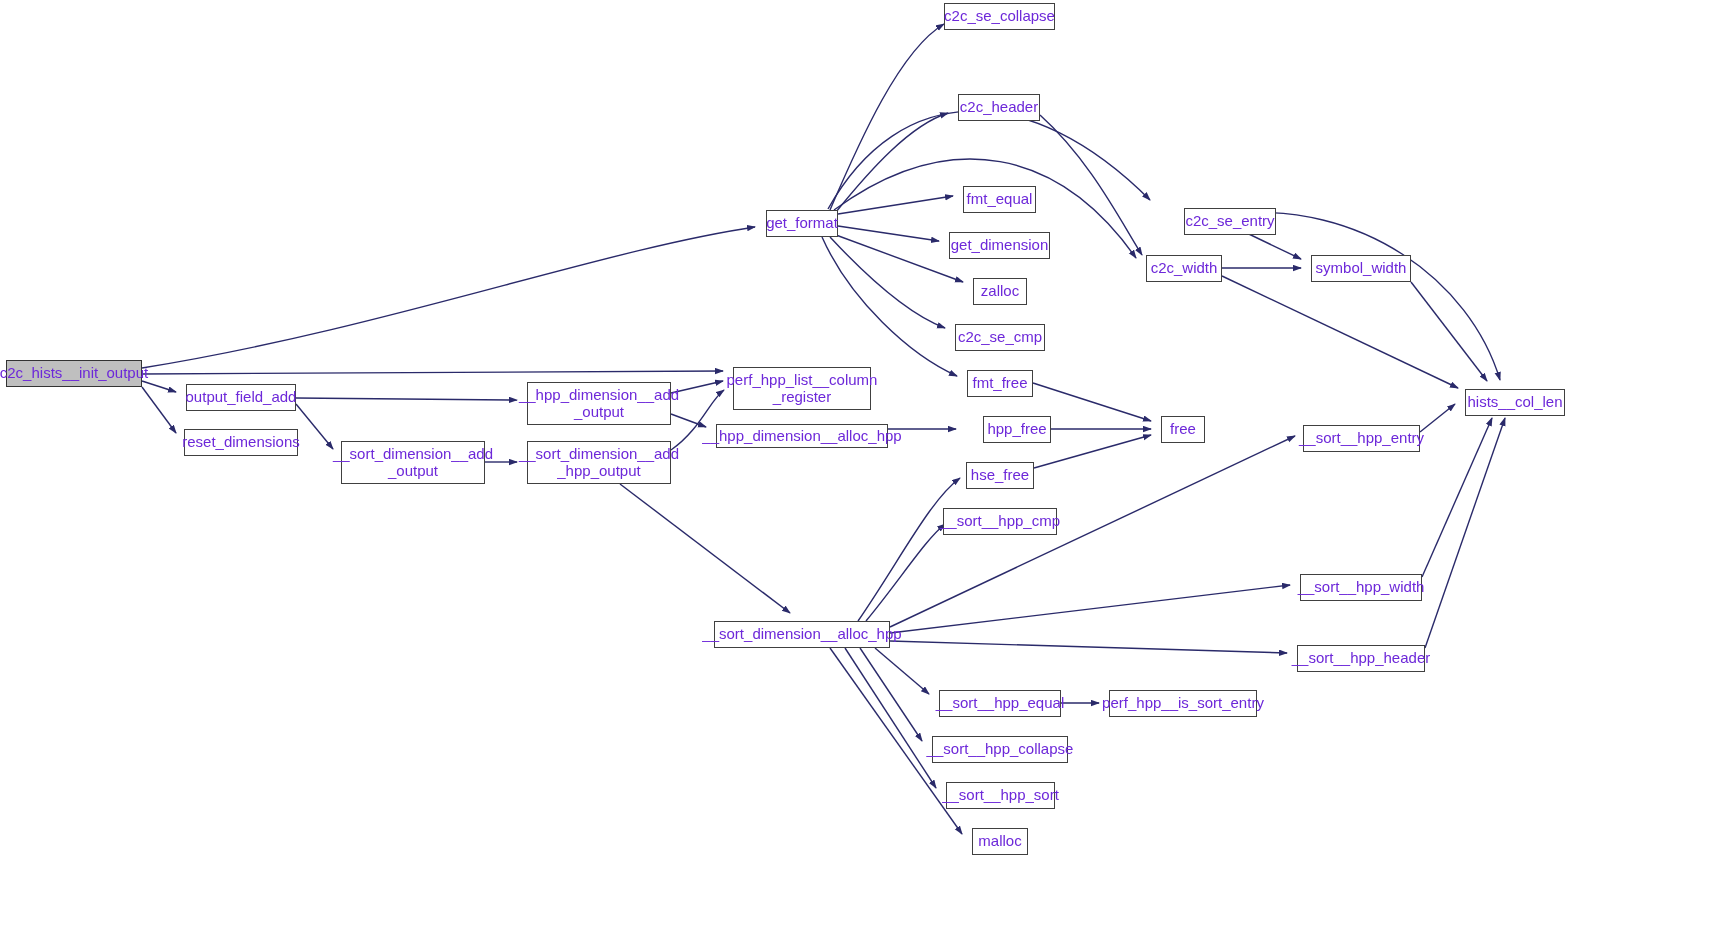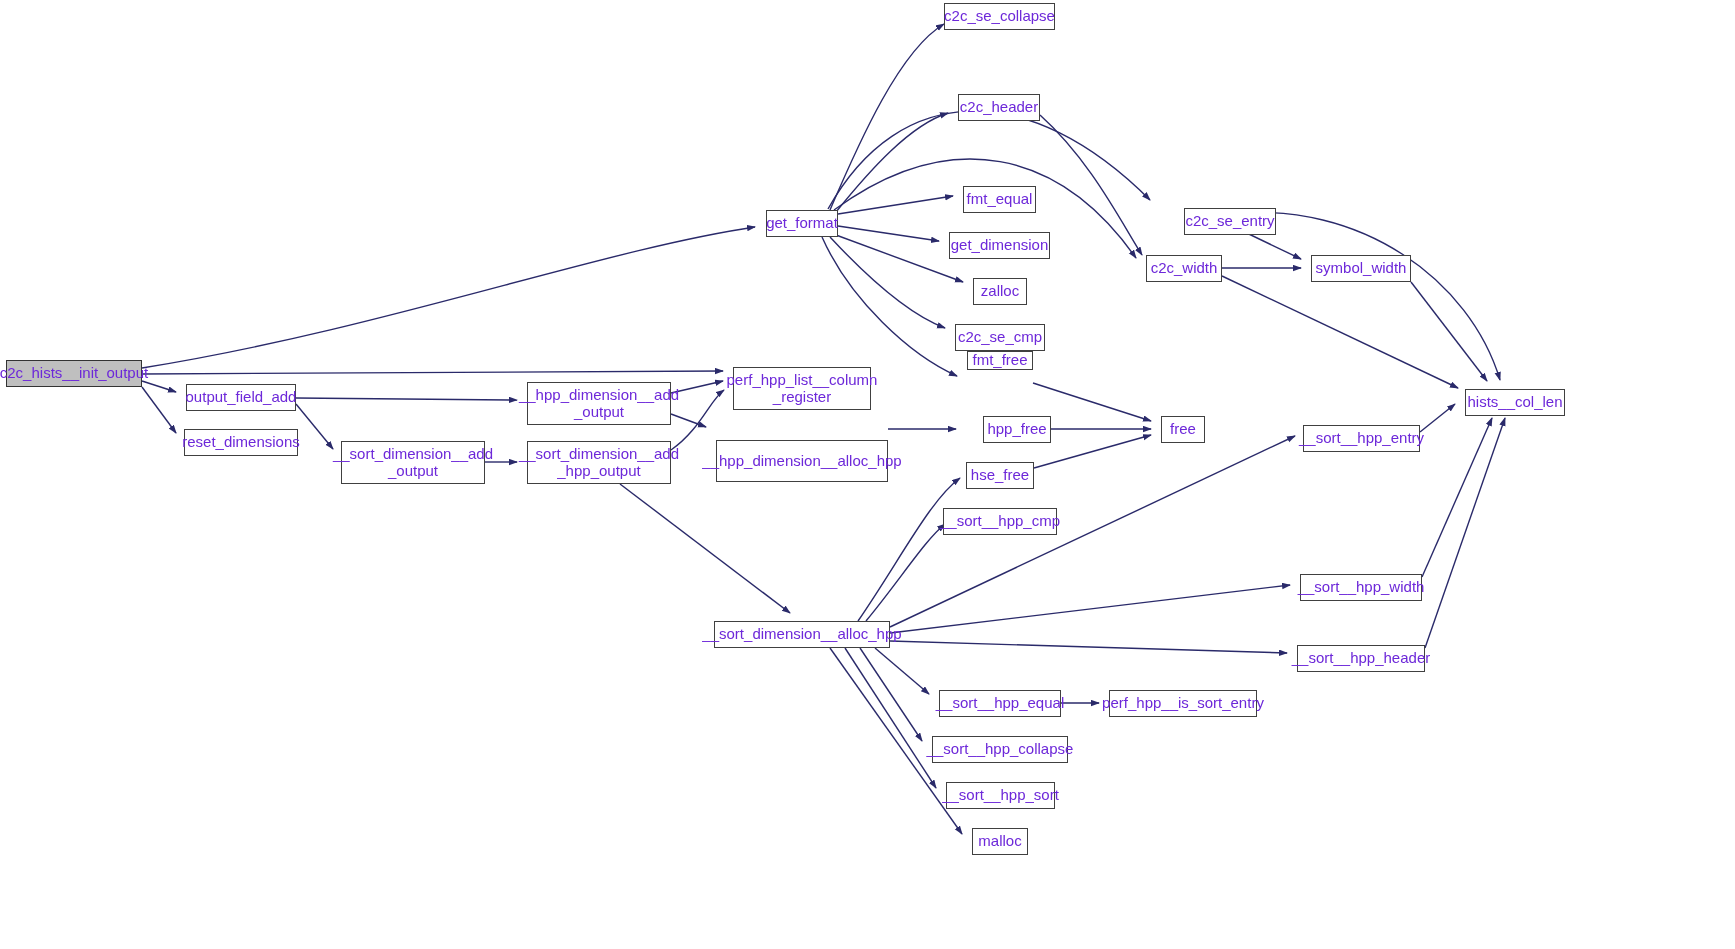--- a/index.html
+++ b/index.html
@@ -89,30 +89,30 @@
       <div class="node" style="left: 186px; top: 384px; width: 110px; height: 27px;"><span>output_field_add</span></div>
       <div class="node" style="left: 184px; top: 429px; width: 114px; height: 27px;"><span>reset_dimensions</span></div>
       <div class="node" style="left: 341px; top: 441px; width: 144px; height: 43px;"><span>__sort_dimension__add
 _output</span></div>
       <div class="node" style="left: 527px; top: 382px; width: 144px; height: 43px;"><span>__hpp_dimension__add
 _output</span></div>
       <div class="node" style="left: 527px; top: 441px; width: 144px; height: 43px;"><span>__sort_dimension__add
 _hpp_output</span></div>
       <div class="node" style="left: 733px; top: 355px; width: 138px; height: 43px; margin-top: 12px;"><span>perf_hpp_list__column
 _register</span></div>
-      <div class="node" style="left: 716px; top: 440px; width: 172px; height: 42px;"><span>__hpp_dimension__alloc_hpp</span></div>
+      <div class="node" style="left: 716px; top: 424px; width: 172px; height: 24px;"><span>__hpp_dimension__alloc_hpp</span></div>
       <div class="node" style="left: 714px; top: 621px; width: 176px; height: 27px;"><span>__sort_dimension__alloc_hpp</span></div>
       <div class="node" style="left: 766px; top: 210px; width: 72px; height: 27px;"><span>get_format</span></div>
       <div class="node" style="left: 944px; top: 3px; width: 111px; height: 27px;"><span>c2c_se_collapse</span></div>
       <div class="node" style="left: 958px; top: 94px; width: 82px; height: 27px;"><span>c2c_header</span></div>
       <div class="node" style="left: 963px; top: 186px; width: 73px; height: 27px;"><span>fmt_equal</span></div>
       <div class="node" style="left: 949px; top: 232px; width: 101px; height: 27px;"><span>get_dimension</span></div>
       <div class="node" style="left: 973px; top: 278px; width: 54px; height: 27px;"><span>zalloc</span></div>
       <div class="node" style="left: 955px; top: 324px; width: 90px; height: 27px;"><span>c2c_se_cmp</span></div>
-      <div class="node" style="left: 967px; top: 351px; width: 66px; height: 19px;"><span>fmt_free</span></div>
+      <div class="node" style="left: 967px; top: 370px; width: 66px; height: 27px;"><span>fmt_free</span></div>
       <div class="node" style="left: 966px; top: 416px; width: 68px; height: 27px; margin-left: 17px;"><span>hpp_free</span></div>
       <div class="node" style="left: 966px; top: 462px; width: 68px; height: 27px;"><span>hse_free</span></div>
       <div class="node" style="left: 943px; top: 508px; width: 114px; height: 27px;"><span>__sort__hpp_cmp</span></div>
       <div class="node" style="left: 939px; top: 690px; width: 122px; height: 27px;"><span>__sort__hpp_equal</span></div>
       <div class="node" style="left: 932px; top: 736px; width: 136px; height: 27px;"><span>__sort__hpp_collapse</span></div>
       <div class="node" style="left: 946px; top: 782px; width: 109px; height: 27px;"><span>__sort__hpp_sort</span></div>
       <div class="node" style="left: 972px; top: 828px; width: 56px; height: 27px;"><span>malloc</span></div>
       <div class="node" style="left: 1184px; top: 208px; width: 92px; height: 27px;"><span>c2c_se_entry</span></div>
       <div class="node" style="left: 1146px; top: 255px; width: 76px; height: 27px;"><span>c2c_width</span></div>
       <div class="node" style="left: 1161px; top: 416px; width: 44px; height: 27px;"><span>free</span></div>

